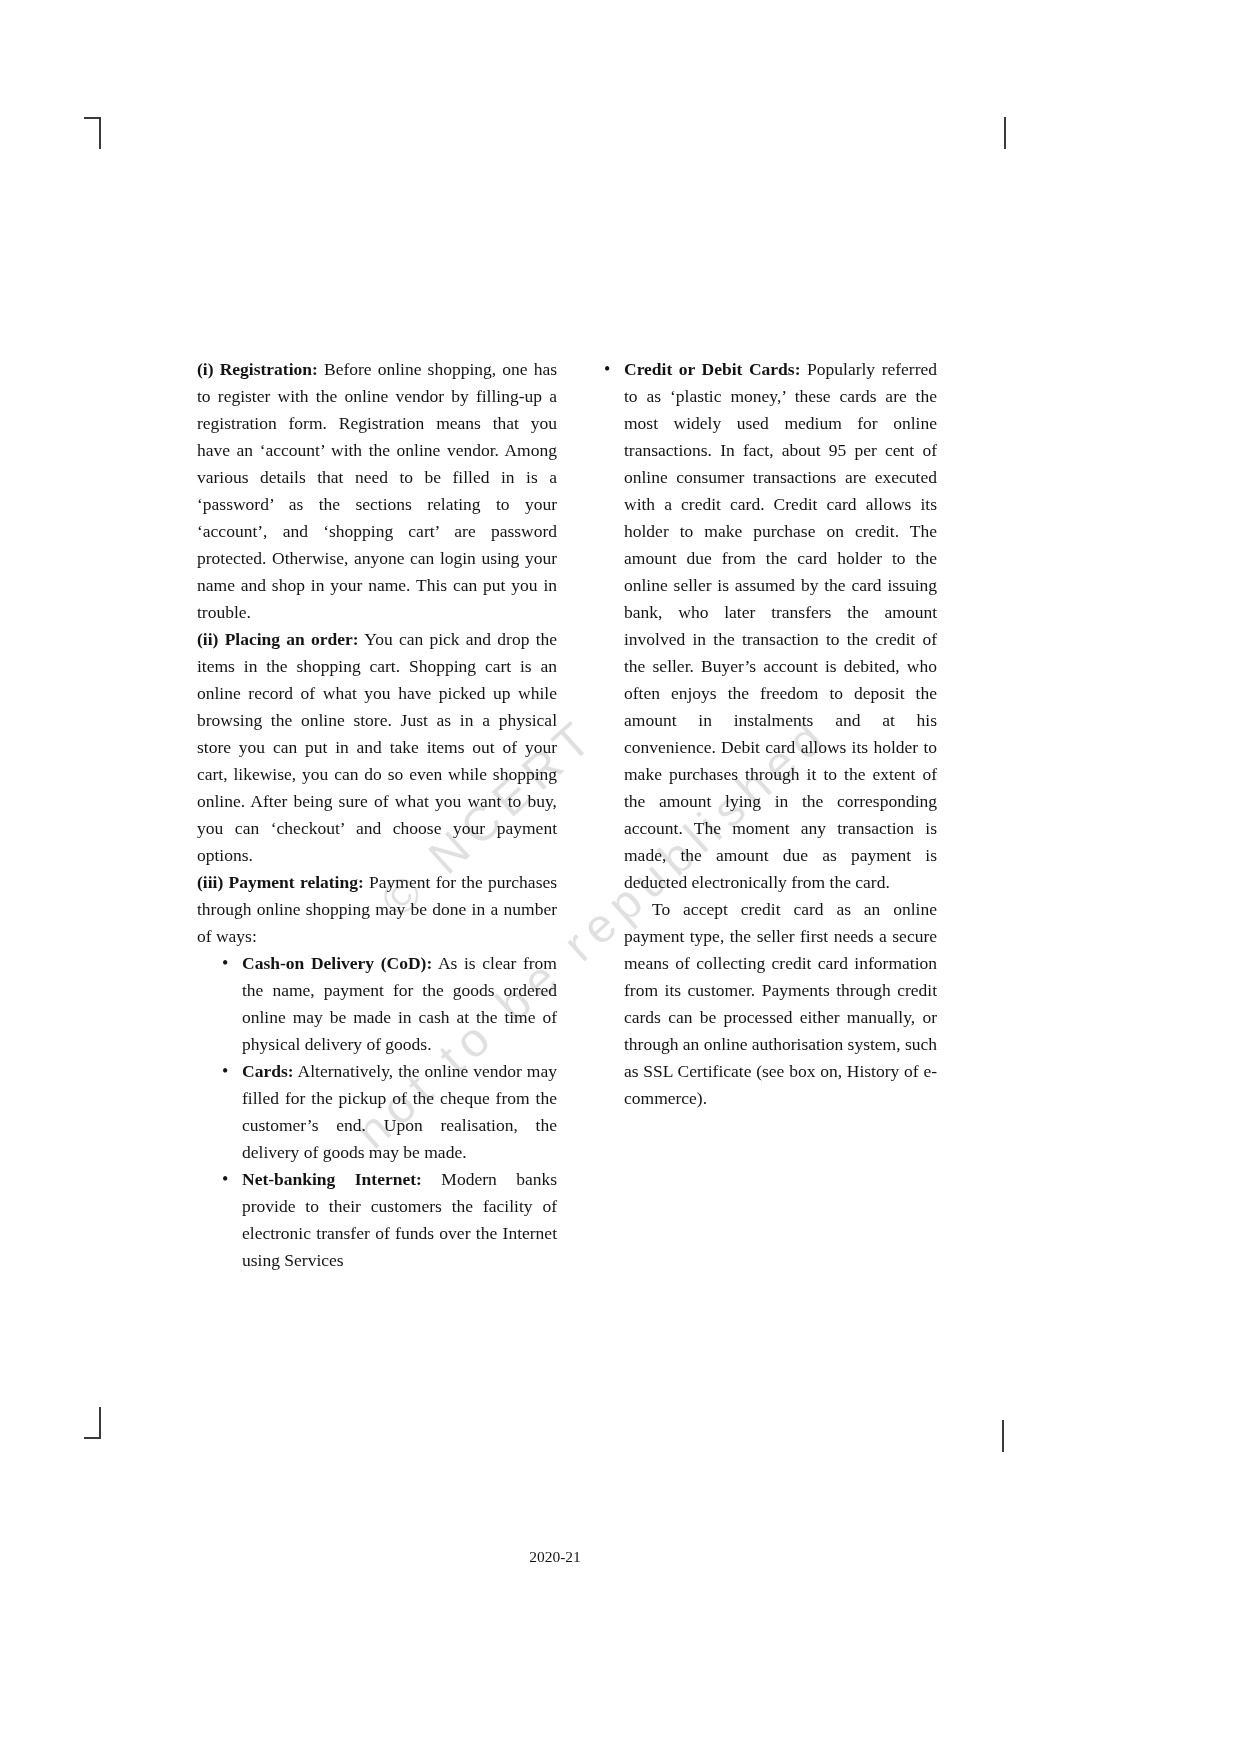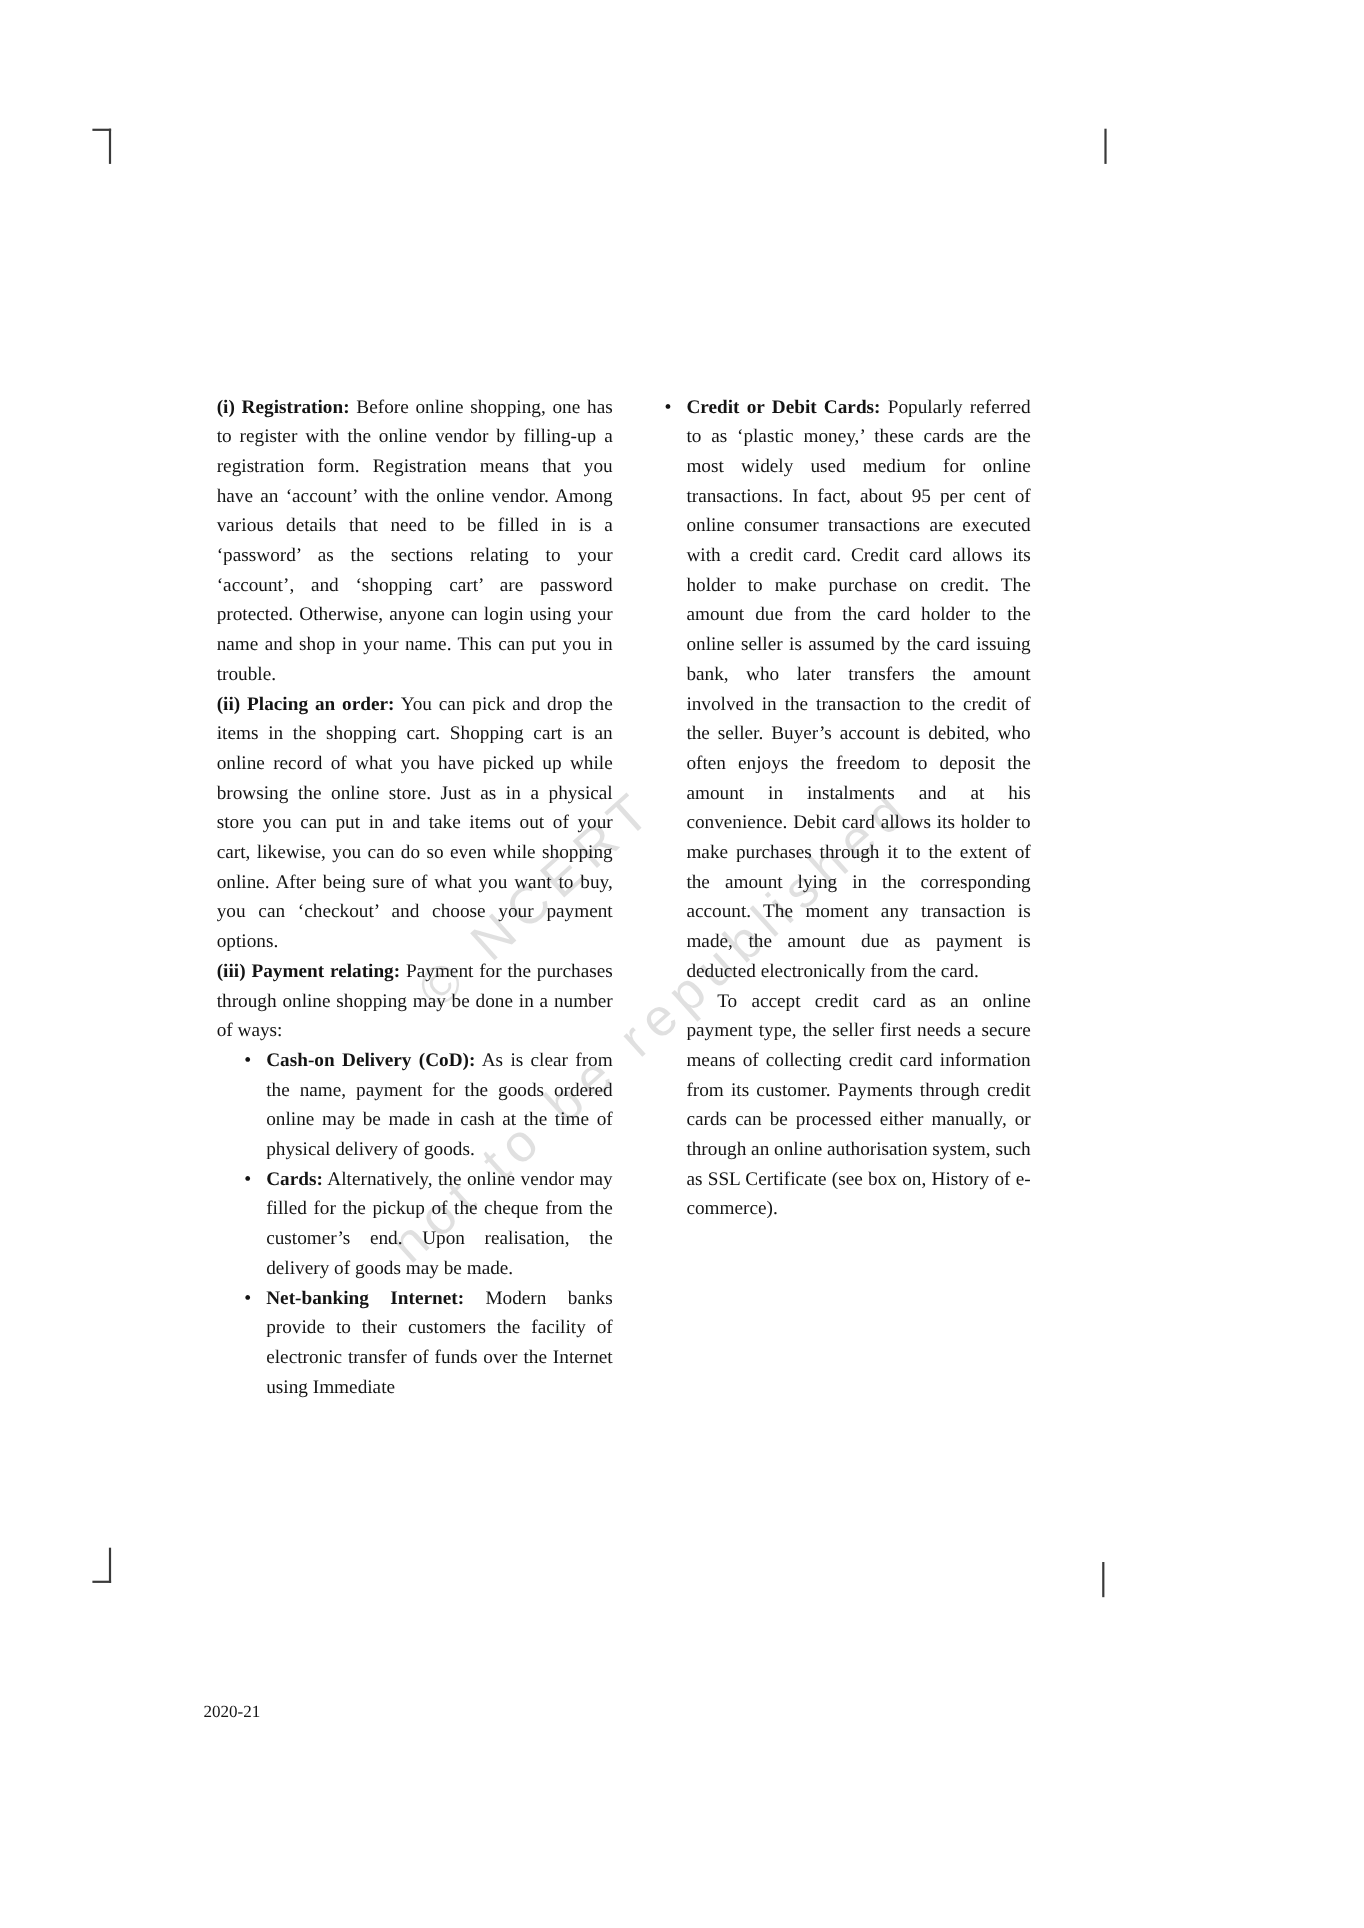--- a/index.html
+++ b/index.html
@@ -61,21 +61,21 @@
     font-size:48px; letter-spacing:8px; line-height:155px;
     color:rgba(60,60,60,0.16);
     z-index:1;
     pointer-events:none;
     white-space:nowrap;
   }
 
   
   .page-footer {
     position:absolute; left:185px; top:1548px; width:740px;
-    font-size:15.5px; z-index:2;
+    text-align:center; font-size:15.5px; z-index:2;
   }
 </style>
 </head>
 <body>
 
 <div class="page">
 
   <div class="crop" style="left:84px;  top:117px;  width:17px; height:2px;"></div>
   <div class="crop" style="left:99px;  top:117px;  width:2px;  height:32px;"></div>
   <div class="crop" style="left:1004px;top:117px;  width:2px;  height:32px;"></div>
@@ -92,21 +92,21 @@
   <main class="columns">
 
     <section class="col-left">
       <p class="para"><b class="lead">(i) Registration:</b> <span>Before online shopping, one has to register with the online vendor by filling-up a registration form. Registration means that you have an ‘account’ with the online vendor. Among various details that need to be filled in is a ‘password’ as the sections relating to your ‘account’, and ‘shopping cart’ are password protected. Otherwise, anyone can login using your name and shop in your name. This can put you in trouble.</span></p>
       <p class="para"><b class="lead">(ii) Placing an order:</b> <span>You can pick and drop the items in the shopping cart. Shopping cart is an online record of what you have picked up while browsing the online store. Just as in a physical store you can put in and take items out of your cart, likewise, you can do so even while shopping online. After being sure of what you want to buy, you can ‘checkout’ and choose your payment options.</span></p>
       <p class="para"><b class="lead">(iii) Payment relating:</b> <span>Payment for the purchases through online shopping may be done in a number of ways:</span></p>
 
       <ul class="bullets">
         <li class="bullet-item"><b class="lead">Cash-on Delivery (CoD):</b> <span>As is clear from the name, payment for the goods ordered online may be made in cash at the time of physical delivery of goods.</span></li>
         <li class="bullet-item"><b class="lead">Cards:</b> <span>Alternatively, the online vendor may filled for the pickup of the cheque from the customer’s end. Upon realisation, the delivery of goods may be made.</span></li>
-        <li class="bullet-item"><b class="lead">Net-banking Internet:</b> <span>Modern banks provide to their customers the facility of electronic transfer of funds over the Internet using Immediate</span></li>
+        <li class="bullet-item"><b class="lead">Net-banking Internet:</b> <span>Modern banks provide to their customers the facility of electronic transfer of funds over the Internet using Services</span></li>
       </ul>
     </section>
 
     <section class="col-right">
 
       <ul class="bullets">
         <li class="bullet-item"><b class="lead">Credit or Debit Cards:</b> <span>Popularly referred to as ‘plastic money,’ these cards are the most widely used medium for online transactions. In fact, about 95 per cent of online consumer transactions are executed with a credit card. Credit card allows its holder to make purchase on credit. The amount due from the card holder to the online seller is assumed by the card issuing bank, who later transfers the amount involved in the transaction to the credit of the seller. Buyer’s account is debited, who often enjoys the freedom to deposit the amount in instalments and at his convenience. Debit card allows its holder to make purchases through it to the extent of the amount lying in the corresponding account. The moment any transaction is made, the amount due as payment is deducted electronically from the card.</span></li>
       </ul>
 
       <p class="closing-para">To accept credit card as an online payment type, the seller first needs a secure means of collecting credit card information from its customer. Payments through credit cards can be processed either manually, or through an online authorisation system, such as SSL Certificate (see box on, History of e-commerce).</p>

